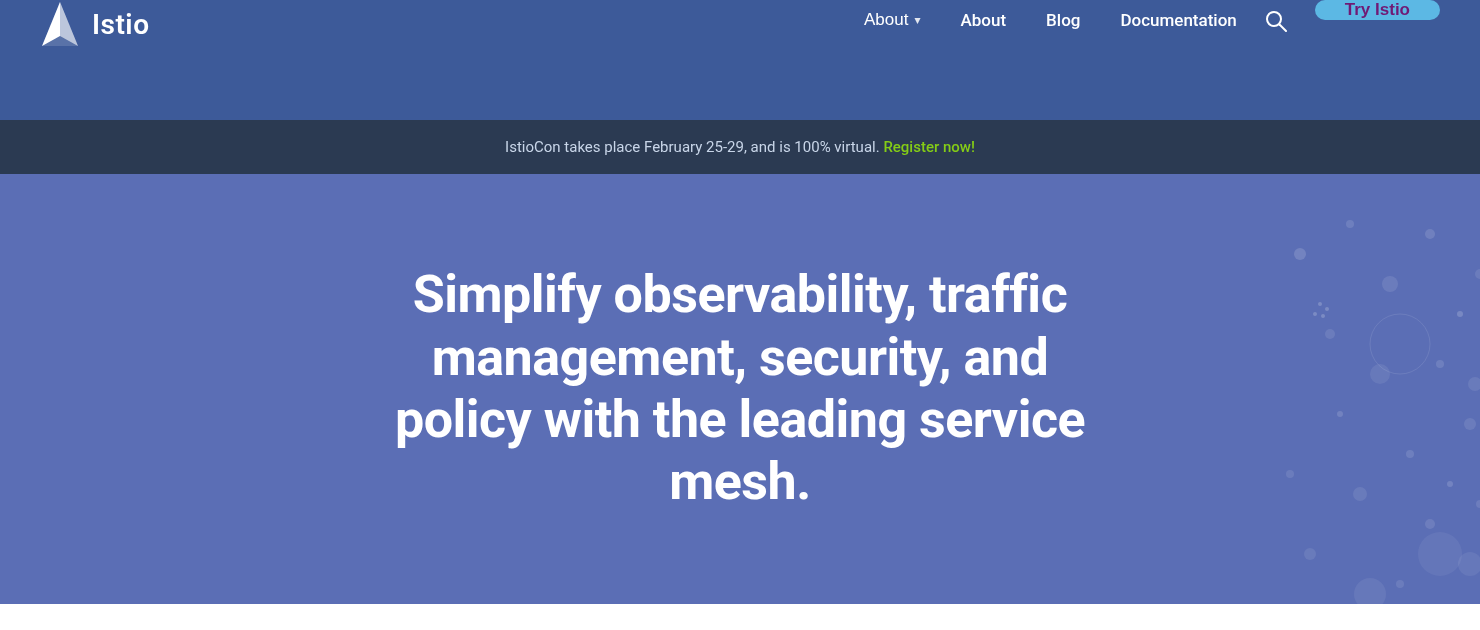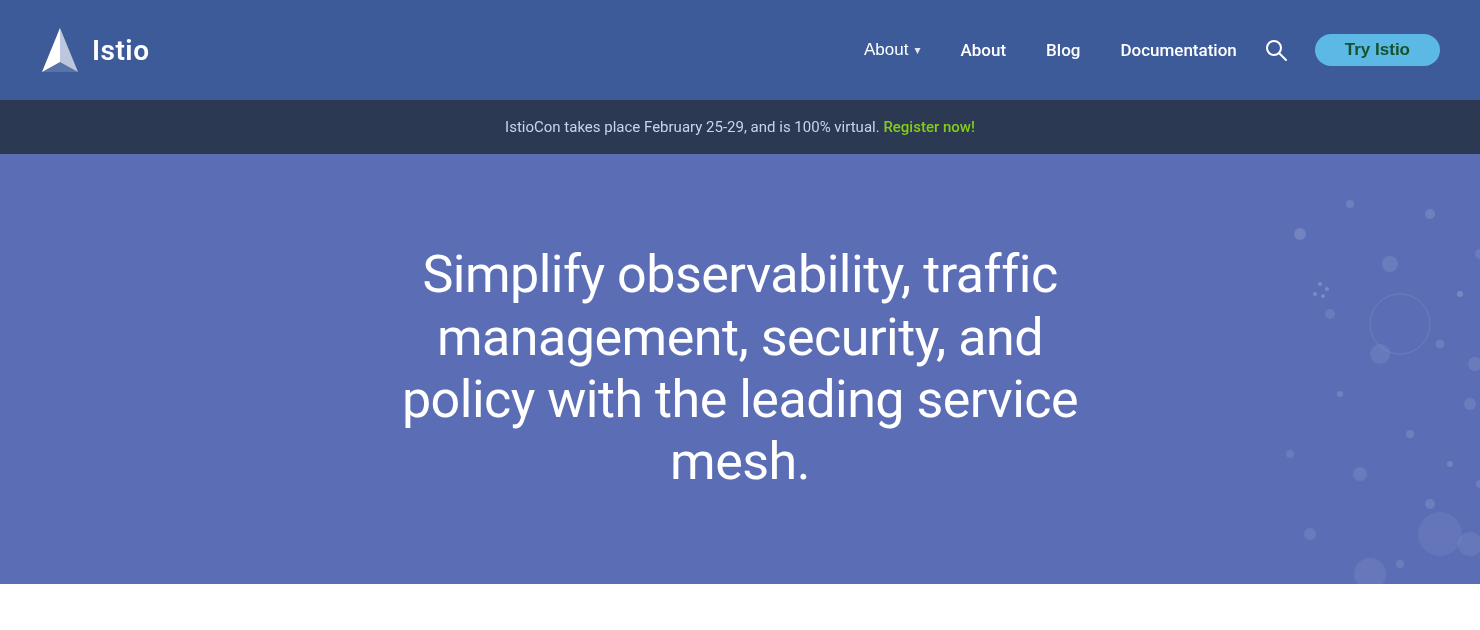--- a/index.html
+++ b/index.html
@@ -2,23 +2,23 @@
 <html><head>
   <meta charset="utf-8">
   <style>
     * { margin: 0; padding: 0; box-sizing: border-box; }
     body { font-family: -apple-system, BlinkMacSystemFont, 'Segoe UI', Roboto, sans-serif; overflow-x: hidden; }
 
     
     nav {
       background: #3d5a99;
       display: flex;
-      align-items: center;
+      align-items: flex-start;
       padding: 0 40px;
-      height: 100px;
+      height: 120px;
       position: relative;
       z-index: 10;
     }
     .logo-area {
       display: flex;
       align-items: center;
       gap: 12px;
       text-decoration: none;
       margin-right: auto;
     }
@@ -65,24 +65,24 @@
       color: white;
       padding: 10px 12px;
       font-size: 20px;
       display: flex;
       align-items: center;
       border-radius: 4px;
       transition: background 0.2s;
     }
     .try-btn {
       background: #5cb8e4;
-      color: #14532d;
+      color: #701a75;
       border: none;
       border-radius: 30px;
-      padding: 6px 30px;
+      padding: 0 30px;
       font-size: 17px;
       font-weight: 600;
       cursor: pointer;
       margin-left: 16px;
       white-space: nowrap;
       transition: background 0.2s;
     }
 
     
     .announcement {
@@ -119,21 +119,21 @@
     .hero-content {
       text-align: center;
       max-width: 760px;
       padding: 40px 20px;
       position: relative;
       z-index: 2;
     }
     .hero-title {
       color: white;
       font-size: 52px;
-      font-weight: 400;
+      font-weight: 700;
       line-height: 1.2;
       letter-spacing: -0.5px;
     }
   </style>
 </head>
 <body>
 
 <nav>
   <a class="logo-area" href="#">
     <svg class="logo-icon" viewBox="0 0 40 48" fill="none" xmlns="http://www.w3.org/2000/svg">

